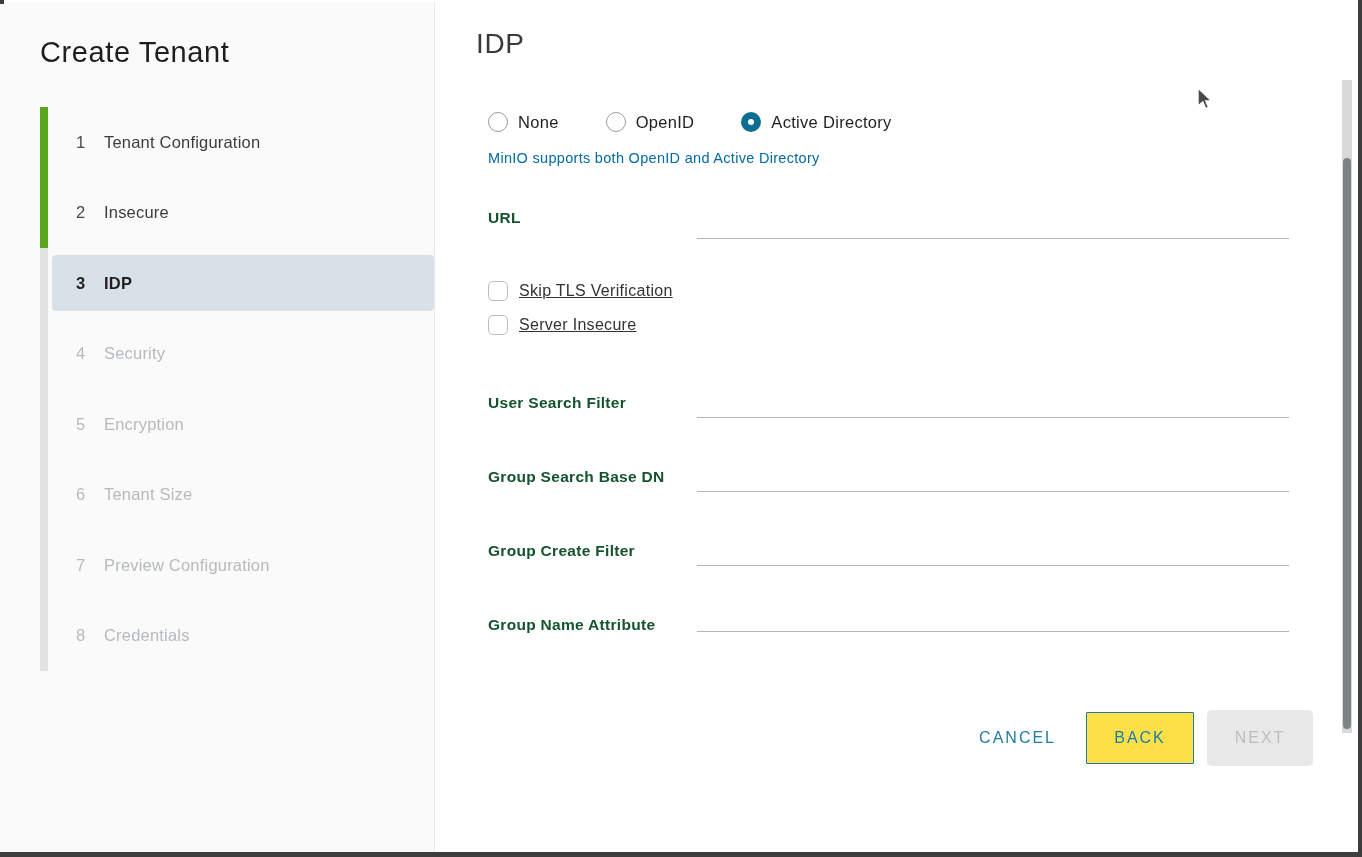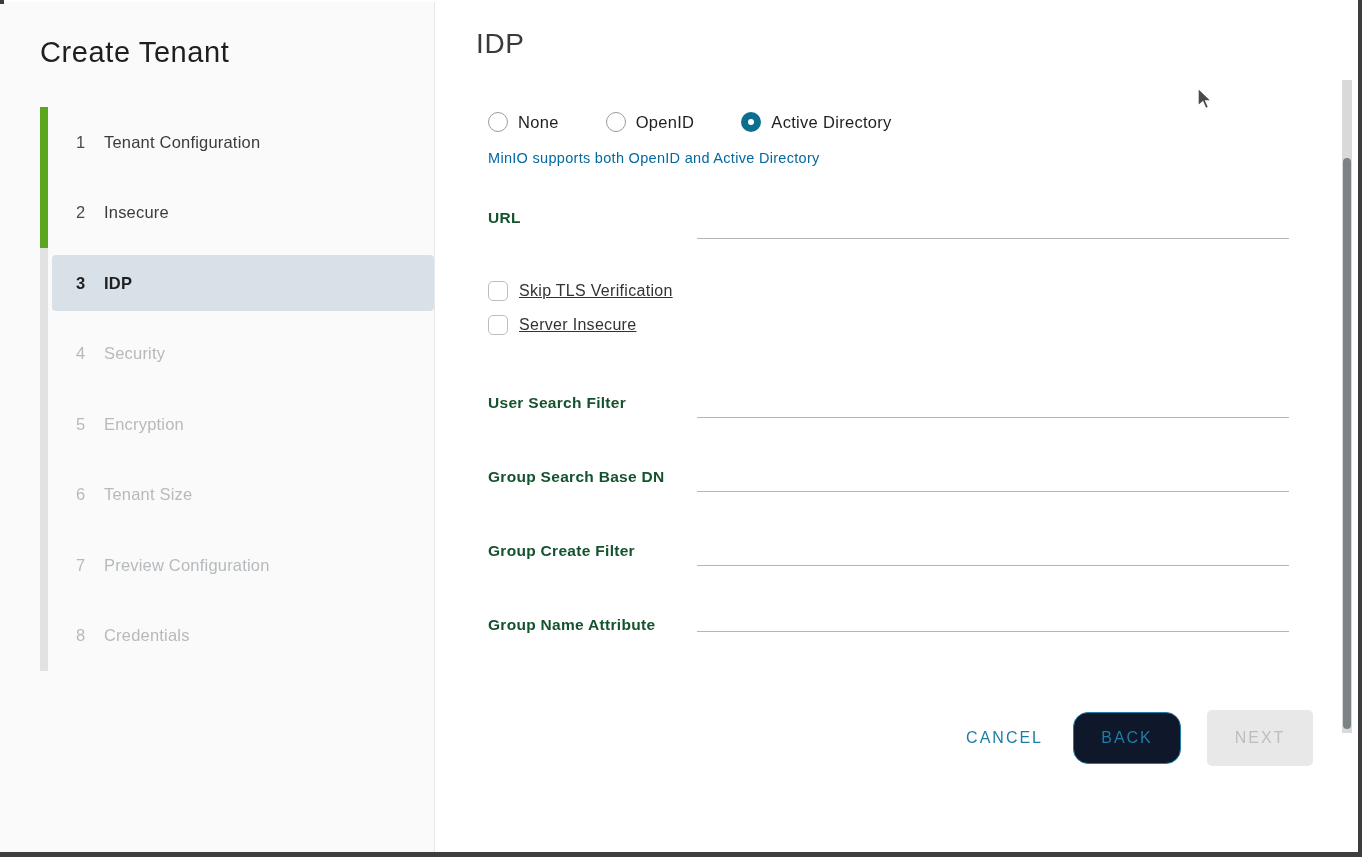--- a/index.html
+++ b/index.html
@@ -90,22 +90,22 @@
   .actions{
     display:flex;align-items:center;justify-content:flex-end;margin-top:74px;height:52px;
   }
   .actions button{
     font-family:inherit;letter-spacing:2px;font-size:16px;font-weight:500;cursor:pointer;
   }
   .btn-cancel{
     background:none;border:none;color:var(--accent,#1e7da5);margin-right:30px;padding:0;
   }
   .btn-back{
-    width:108px;height:52px;background:#0f172a;border:1px solid var(--accent,#1e7da5);
-    border-radius:15px;color:var(--accent,#1e7da5);margin-right:26px;
+    width:108px;height:52px;background:#fde047;border:1px solid var(--accent,#1e7da5);
+    border-radius:1px;color:var(--accent,#1e7da5);margin-right:13px;
   }
   .btn-next{
     width:106px;height:56px;background:#e8e8e8;border:none;border-radius:5px;color:#bdbdbd;
     cursor:default;
   }
 
   
   .scrollbar-track{
     position:absolute;left:1342px;top:80px;width:10px;height:653px;background:#d9d9d9;
   }

